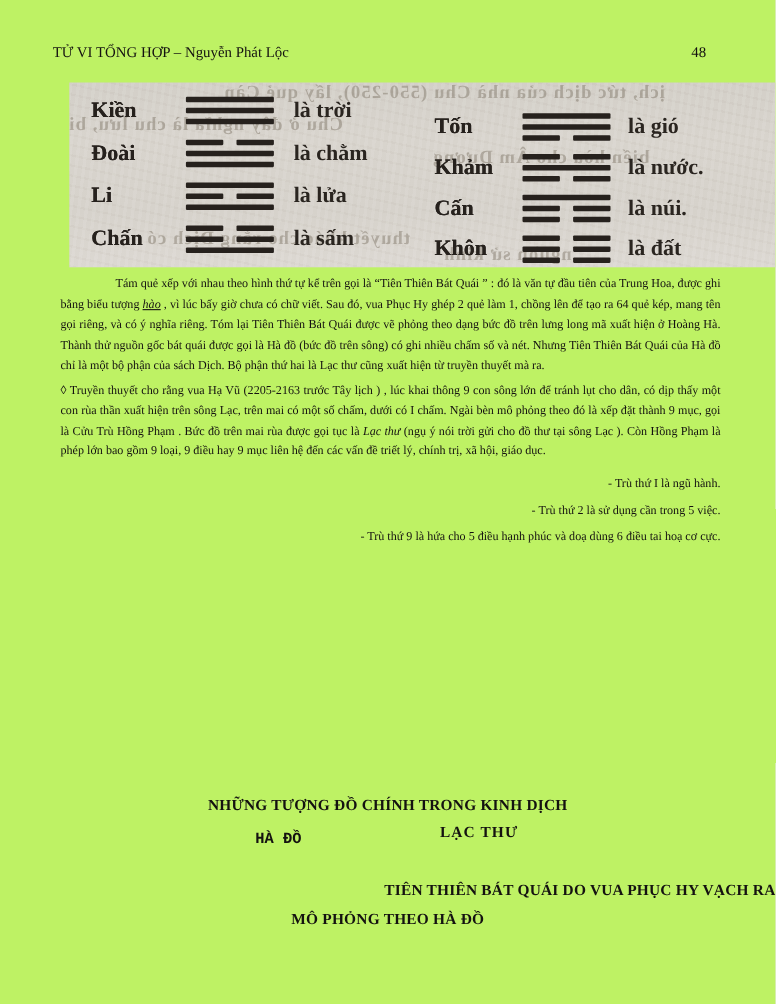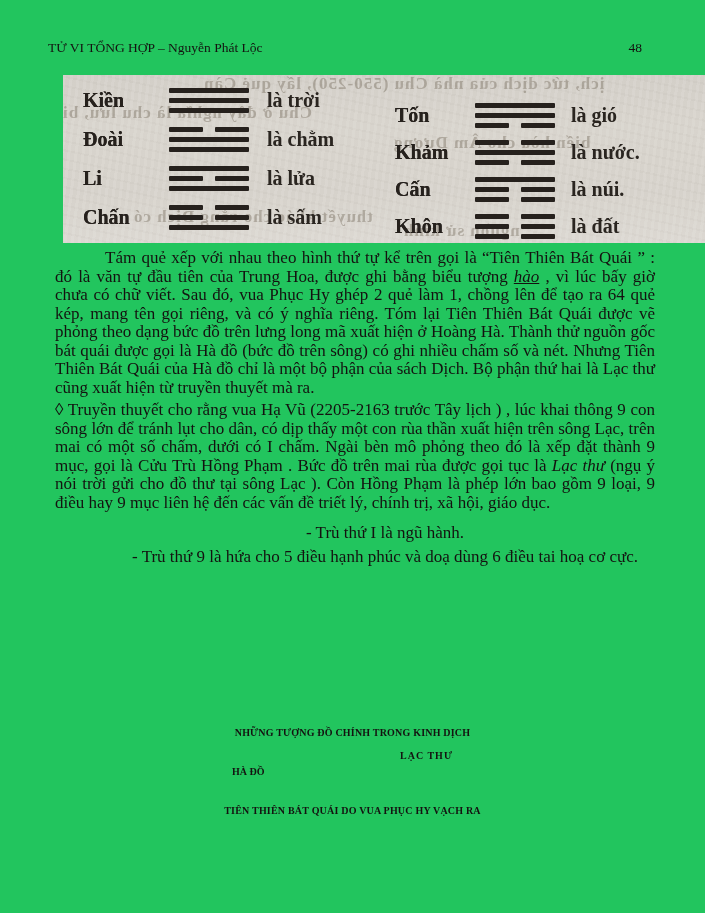--- a/index.html
+++ b/index.html
@@ -1,18 +1,18 @@
 <!DOCTYPE html>
 <html><head>
 <meta charset="utf-8">
 <style>
   html,body{margin:0;padding:0;background:#e9e9e9;}
   .page{
     position:relative; width:705px; height:913px; margin:0 auto;
-    background:#22c55e; overflow:hidden;
+    background:#bef264; overflow:hidden;
     font-family:"Liberation Serif","DejaVu Serif",serif; color:#141210;
   }
   
   .hdr{
     display:flex; justify-content:space-between;
     margin:40px 63px 0 48px; font-size:13.5px; line-height:16px;
   }
   
   .fig{
     position:absolute; left:63px; top:75px; width:642px; height:168px;
@@ -46,39 +46,39 @@
   .fig-col.right .fig-row{height:37px; grid-template-columns:66px 80px auto;}
   .t-name{font-size:20px; font-weight:bold; color:#26211d; text-shadow:0 0 .5px #26211d;}
   .t-sym{display:flex; flex-direction:column; gap:5px; width:80px;}
   .ln{display:block; height:5px; background:#26211d; border-radius:1px;}
   .ln.broken{background:none; display:flex; gap:12px;}
   .ln.broken::before,.ln.broken::after{content:""; flex:1; height:5px; background:#26211d; border-radius:1px;}
   .t-mean{font-size:20px; font-weight:bold; color:#2a2520; white-space:nowrap; padding-left:2px;}
   
   .bodytxt{
     position:absolute; left:55px; top:249px; width:600px;
-    font-size:17px; line-height:18.5px; text-align:justify;
+    font-size:11px; line-height:18.5px; text-align:justify;
   }
   .bodytxt p{margin:0;}
   p.p1{text-indent:50px;}
   p.p2{margin-top:4px;}
   .em{font-style:italic;}
   .em.u{text-decoration:underline;}
   
   ul.tru{
     list-style:none; margin:11px 0 0 0; padding:0 0 0 60px;
   }
-  ul.tru li{line-height:19px; margin-bottom:5px; text-align:center;font-family:Liberation Serif, serif;}
+  ul.tru li{line-height:19px; margin-bottom:5px; text-align:right;font-family:Liberation Serif, serif;}
   
-  .headings{position:absolute; left:0; top:724px; width:705px; font-weight:bold; font-size:10px;}
+  .headings{position:absolute; left:0; top:724px; width:705px; font-weight:bold; font-size:14px;}
   .h-main{text-align:center; margin:0; line-height:17px; letter-spacing:.2px;}
   .h-row{position:relative; height:17px; margin-top:9px;}
-  .h-row .hl{position:absolute; left:232px; top:16px;}
+  .h-row .hl{position:absolute; left:232px; top:5px;font-family:Liberation Mono, monospace;}
   .h-row .hr{position:absolute; left:400px; top:0; letter-spacing:1px;}
-  .h-sub1{text-align:center; margin:35px 0 0 0; line-height:17px; letter-spacing:.2px;}
+  .h-sub1{text-align:right; margin:35px 0 0 0; line-height:17px; letter-spacing:.2px;}
   .h-sub2{text-align:center; margin:9px 0 0 0; line-height:17px; letter-spacing:.2px;}
 </style>
 </head>
 <body>
 
 <div class="page">
 
   <div class="hdr">
     <span>TỬ VI TỔNG HỢP – Nguyễn Phát Lộc</span>
     <span>48</span>
@@ -170,26 +170,28 @@
         </div>
       </div>
   </div>
 
   <div class="bodytxt">
     <p class="p1"><span>Tám quẻ xếp với nhau theo hình thứ tự kể trên gọi là “Tiên Thiên Bát Quái ” : đó là văn tự đầu tiên của Trung Hoa, được ghi bằng biểu tượng </span><span class="em u">hào</span><span> , vì lúc bấy giờ chưa có chữ viết. Sau đó, vua Phục Hy ghép 2 quẻ làm 1, chồng lên để tạo ra 64 quẻ kép, mang tên gọi riêng, và có ý nghĩa riêng. Tóm lại Tiên Thiên Bát Quái được vẽ phỏng theo dạng bức đồ trên lưng long mã xuất hiện ở Hoàng Hà. Thành thử nguồn gốc bát quái được gọi là Hà đồ (bức đồ trên sông)  có ghi nhiều chấm số và nét. Nhưng Tiên Thiên Bát Quái của Hà đồ chỉ là một bộ phận của sách Dịch. Bộ phận thứ hai là Lạc thư cũng xuất hiện từ truyền thuyết mà ra.</span></p>
     <p class="p2"><span>◊ Truyền thuyết cho rằng vua Hạ Vũ (2205-2163 trước Tây lịch ) , lúc khai thông 9 con sông lớn để tránh lụt cho dân, có dịp thấy một con rùa thần xuất hiện trên sông Lạc, trên mai có một số  chấm, dưới có I chấm. Ngài bèn mô phỏng theo đó là xếp đặt thành 9 mục, gọi là Cửu Trù Hồng Phạm . Bức đồ trên mai rùa được gọi tục là </span><span class="em">Lạc thư</span><span> (ngụ ý nói trời gửi cho đồ thư tại sông Lạc ). Còn Hồng Phạm là phép lớn bao gồm 9 loại, 9 điều hay 9 mục liên hệ đến các vấn đề triết lý, chính trị, xã hội, giáo dục.</span></p>
 
     <ul class="tru">
       <li>- Trù thứ I là ngũ hành.</li>
+      <li>- Trù thứ 2 là sử dụng cần trong 5 việc.</li>
       <li>- Trù thứ 9 là hứa cho 5 điều hạnh phúc và doạ dùng 6 điều tai hoạ cơ cực.</li>
     </ul>
   </div>
 
   <div class="headings">
     <p class="h-main">NHỮNG TƯỢNG ĐỒ CHÍNH TRONG KINH DỊCH</p>
     <div class="h-row">
       <span class="hl">HÀ ĐỒ</span>
       <span class="hr">LẠC THƯ</span>
     </div>
     <p class="h-sub1">TIÊN THIÊN BÁT QUÁI DO VUA PHỤC HY VẠCH RA</p>
+    <p class="h-sub2">MÔ PHỎNG THEO HÀ ĐỒ</p>
   </div>
 
 </div>
 
 </body></html>

